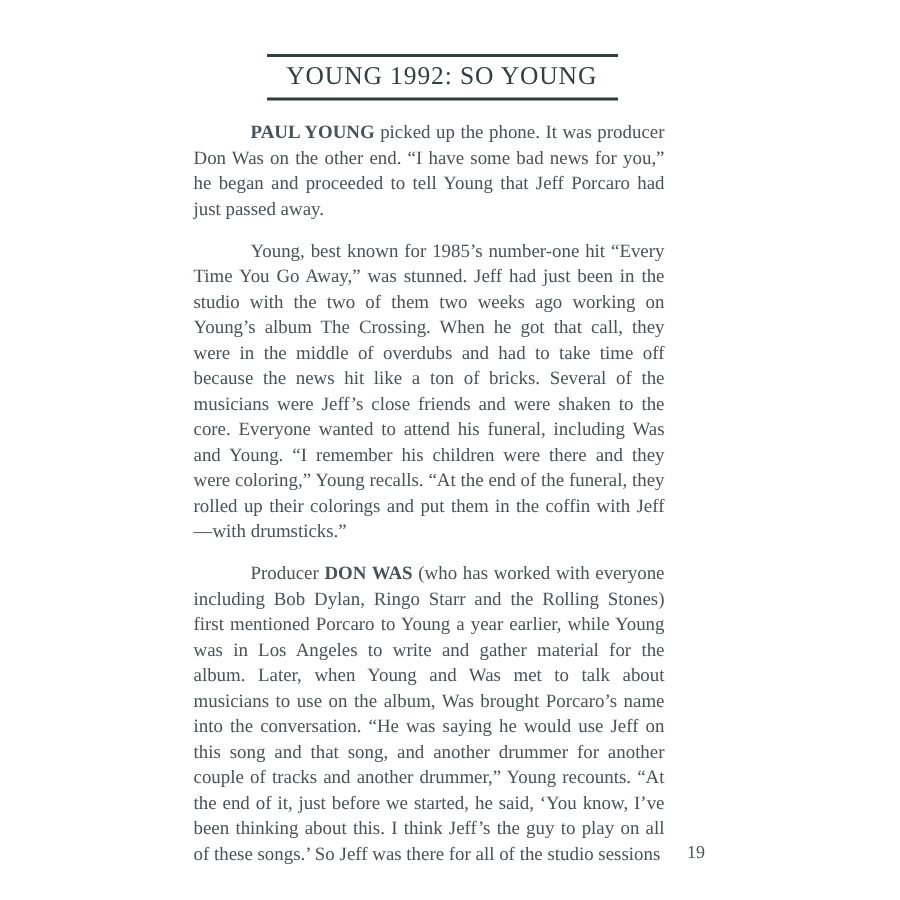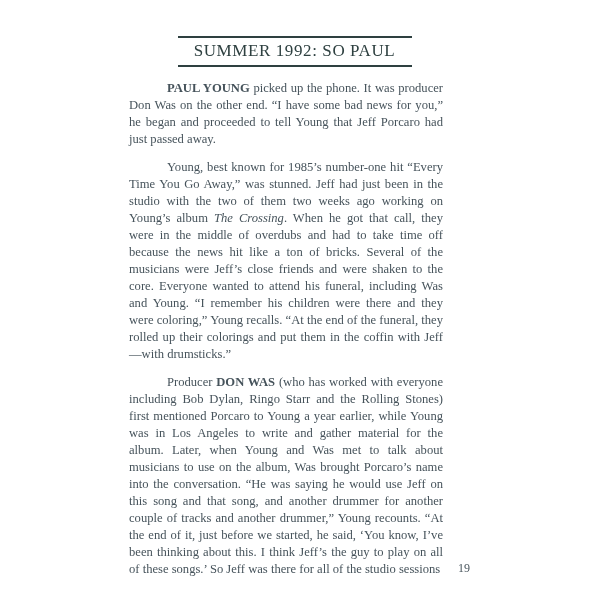--- a/index.html
+++ b/index.html
@@ -38,38 +38,38 @@
     font-size: 12.6px;
     line-height: 17px;
     text-align: justify;
   }
   .para {
     margin: 0 17px 11px 0;
     text-indent: 38px;
   }
   .para:last-child { margin-bottom: 0; }
   .b { font-weight: bold; }
-  .i { font-style: italic; }
+  .i { }
   .page-number {
     position: absolute;
     left: 450px;
     top: 561px;
     width: 20px;
     text-align: right;
     font-size: 12px;
     color: #4a565e;
     font-family: Liberation Serif, serif;
   }
 </style>
 </head>
 <body>
 
 <div class="page">
   <div class="content">
-    <div class="title-box">SUMMER 1992: SO PAUL</div>
+    <div class="title-box">YOUNG 1992: SO YOUNG</div>
     <div class="body-text">
         <p class="para"><span class="b">PAUL YOUNG</span><span> picked up the phone. It was producer Don Was on the other end. “I have some bad news for you,” he began and proceeded to tell Young that Jeff Porcaro had just passed away.</span></p>
         <p class="para"><span>Young, best known for 1985’s number-one hit “Every Time You Go Away,” was stunned. Jeff had just been in the studio with the two of them two weeks ago working on Young’s album </span><span class="i">The Crossing</span><span>. When he got that call, they were in the middle of overdubs and had to take time off because the news hit like a ton of bricks. Several of the musicians were Jeff’s close friends and were shaken to the core. Everyone wanted to attend his funeral, including Was and Young. “I remember his children were there and they were coloring,” Young recalls. “At the end of the funeral, they rolled up their colorings and put them in the coffin with Jeff—with drumsticks.”</span></p>
         <p class="para"><span>Producer </span><span class="b">DON WAS</span><span> (who has worked with everyone including Bob Dylan, Ringo Starr and the Rolling Stones) first mentioned Porcaro to Young a year earlier, while Young was in Los Angeles to write and gather material for the album. Later, when Young and Was met to talk about musicians to use on the album, Was brought Porcaro’s name into the conversation. “He was saying he would use Jeff on this song and that song, and another drummer for another couple of tracks and another drummer,” Young recounts. “At the end of it, just before we started, he said, ‘You know, I’ve been thinking about this. I think Jeff’s the guy to play on all of these songs.’ So Jeff was there for all of the studio sessions</span></p>
       </div>
   </div>
   <div class="page-number">19</div>
 </div>
 
 </body></html>

